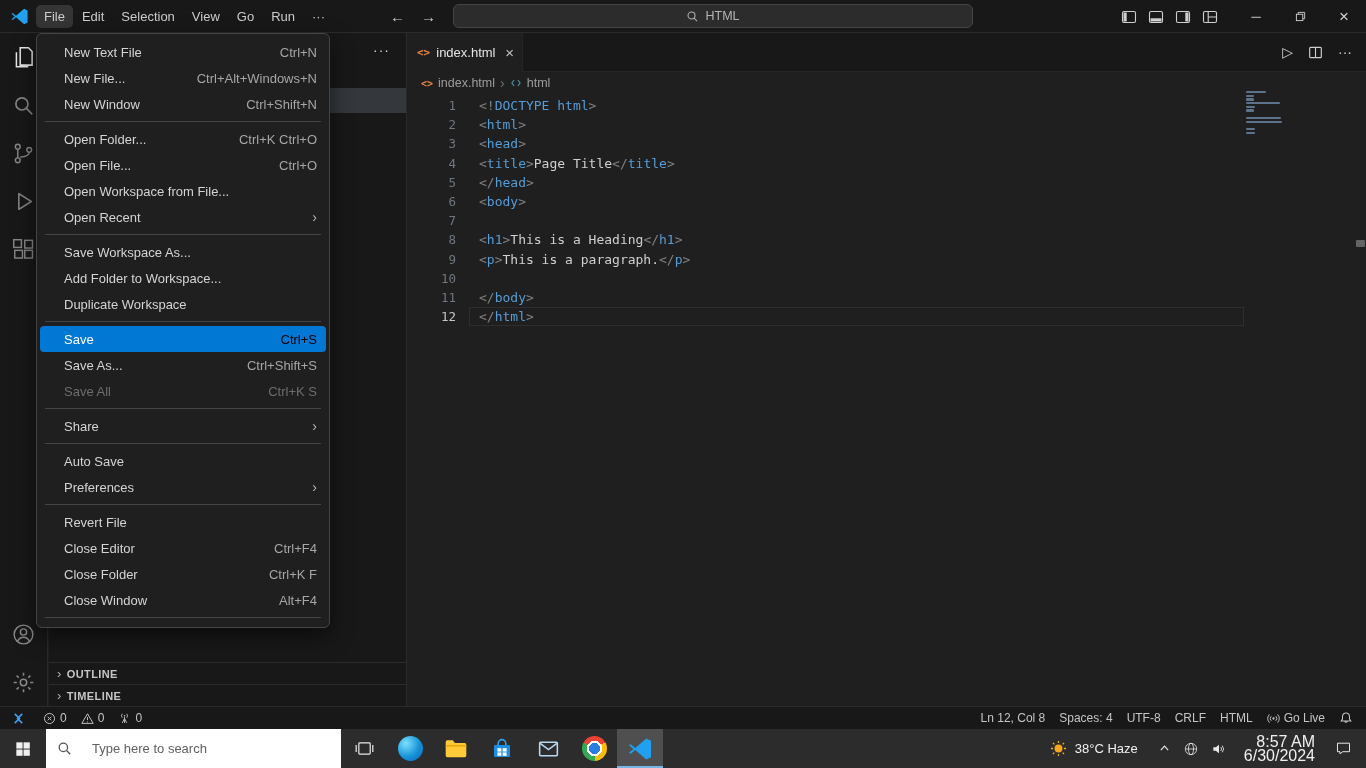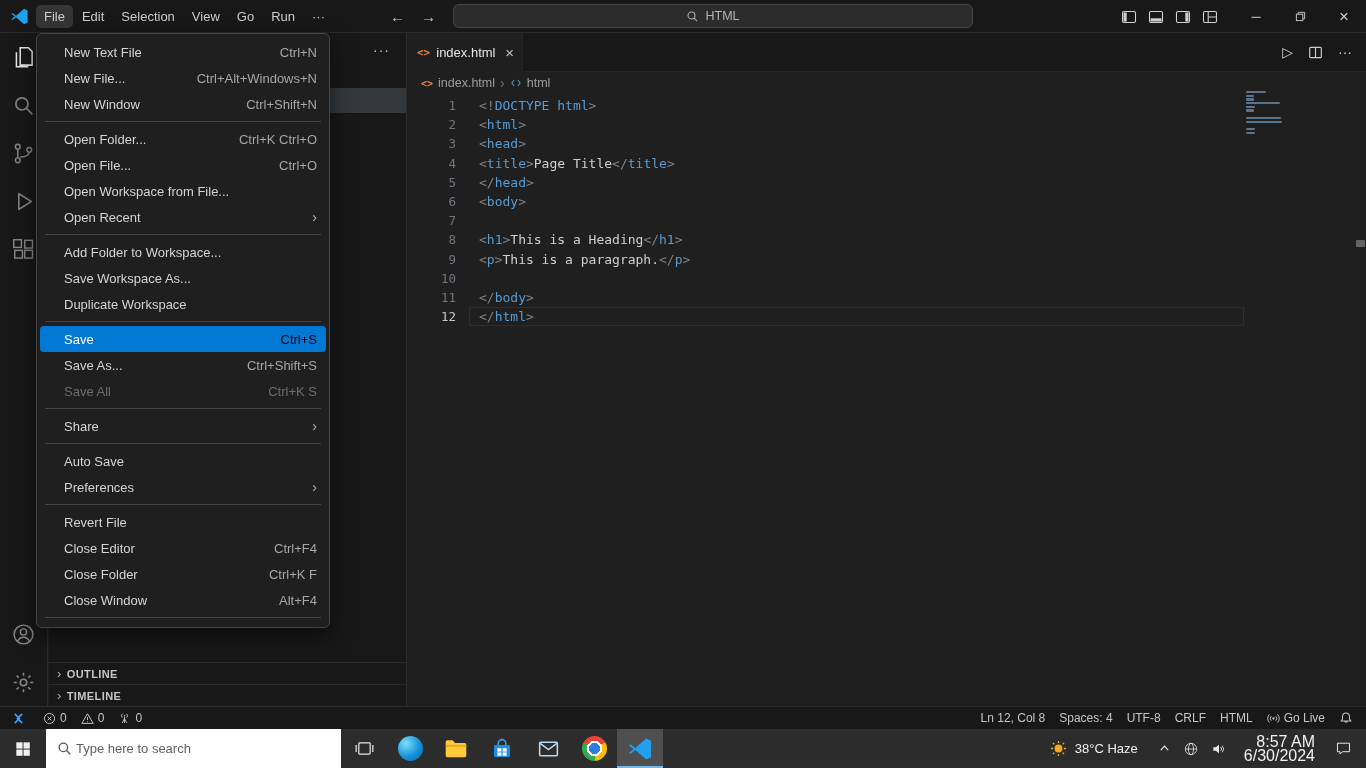--- a/index.html
+++ b/index.html
@@ -58,21 +58,21 @@
   
   .statusbar{position:absolute;left:0;right:0;bottom:39px;height:23px;background:#181818;border-top:1px solid #2b2b2b;display:flex;align-items:center;font-size:12px;color:#c5c5c5;z-index:4;}
   .st-left,.st-right{display:flex;align-items:center;height:100%;}
   .st-right{margin-left:auto;padding-right:6px;}
   .st-item{display:flex;align-items:center;gap:4px;padding:0 7px;height:100%;color:#c5c5c5;}
   .st-item.st-remote{width:36px;justify-content:center;color:#3da2f5;}
 
   
   .taskbar{position:absolute;left:0;right:0;bottom:0;height:39px;background:#2c2c2c;display:flex;align-items:stretch;z-index:6;}
   .tk-start{width:46px;display:flex;align-items:center;justify-content:center;}
-  .tk-search{width:295px;background:#fff;display:flex;align-items:center;gap:4px;padding-left:11px;}
+  .tk-search{width:295px;background:#fff;display:flex;align-items:center;gap:20px;padding-left:11px;}
   .tk-search-input{border:none;outline:none;background:transparent;font-size:13px;color:#333;flex:1;font-family:inherit;}
   .tk-search-input::placeholder{color:#5f5f5f;}
   .tk-apps{display:flex;align-items:stretch;}
   .tk-btn{width:46px;display:flex;align-items:center;justify-content:center;}
   .tk-btn.active{background:rgba(255,255,255,.17);box-shadow:inset 0 -2px 0 #75b6e7;}
   .tk-right{margin-left:auto;display:flex;align-items:center;padding-right:4px;color:#eee;}
   .tk-weather{display:flex;align-items:center;gap:7px;font-size:13px;color:#f0f0f0;padding:0 12px;}
   .tk-tray{display:flex;align-items:center;gap:12px;padding:0 8px;}
   .tk-clock{text-align:right;font-size:16px;line-height:14px;color:#f0f0f0;padding:0 9px;}
   .ic-edge{width:25px;height:25px;border-radius:50%;background:radial-gradient(circle at 32% 30%,#7ce0ff,#1693d8 55%,#0b63b8 100%);}
@@ -536,24 +536,24 @@
       </div>
       <div class="mi">
         <span>Open Workspace from File...</span>
       </div>
       <div class="mi">
         <span>Open Recent</span>
         <span class="mi-chev">›</span>
       </div>
       <div class="msep"></div>
       <div class="mi">
+        <span>Save Workspace As...</span>
+      </div>
+      <div class="mi">
         <span>Add Folder to Workspace...</span>
-      </div>
-      <div class="mi">
-        <span>Save Workspace As...</span>
       </div>
       <div class="mi">
         <span>Duplicate Workspace</span>
       </div>
       <div class="msep"></div>
       <div class="mi selected">
         <span>Save</span>
         <span class="mi-short">Ctrl+S</span>
       </div>
       <div class="mi">

